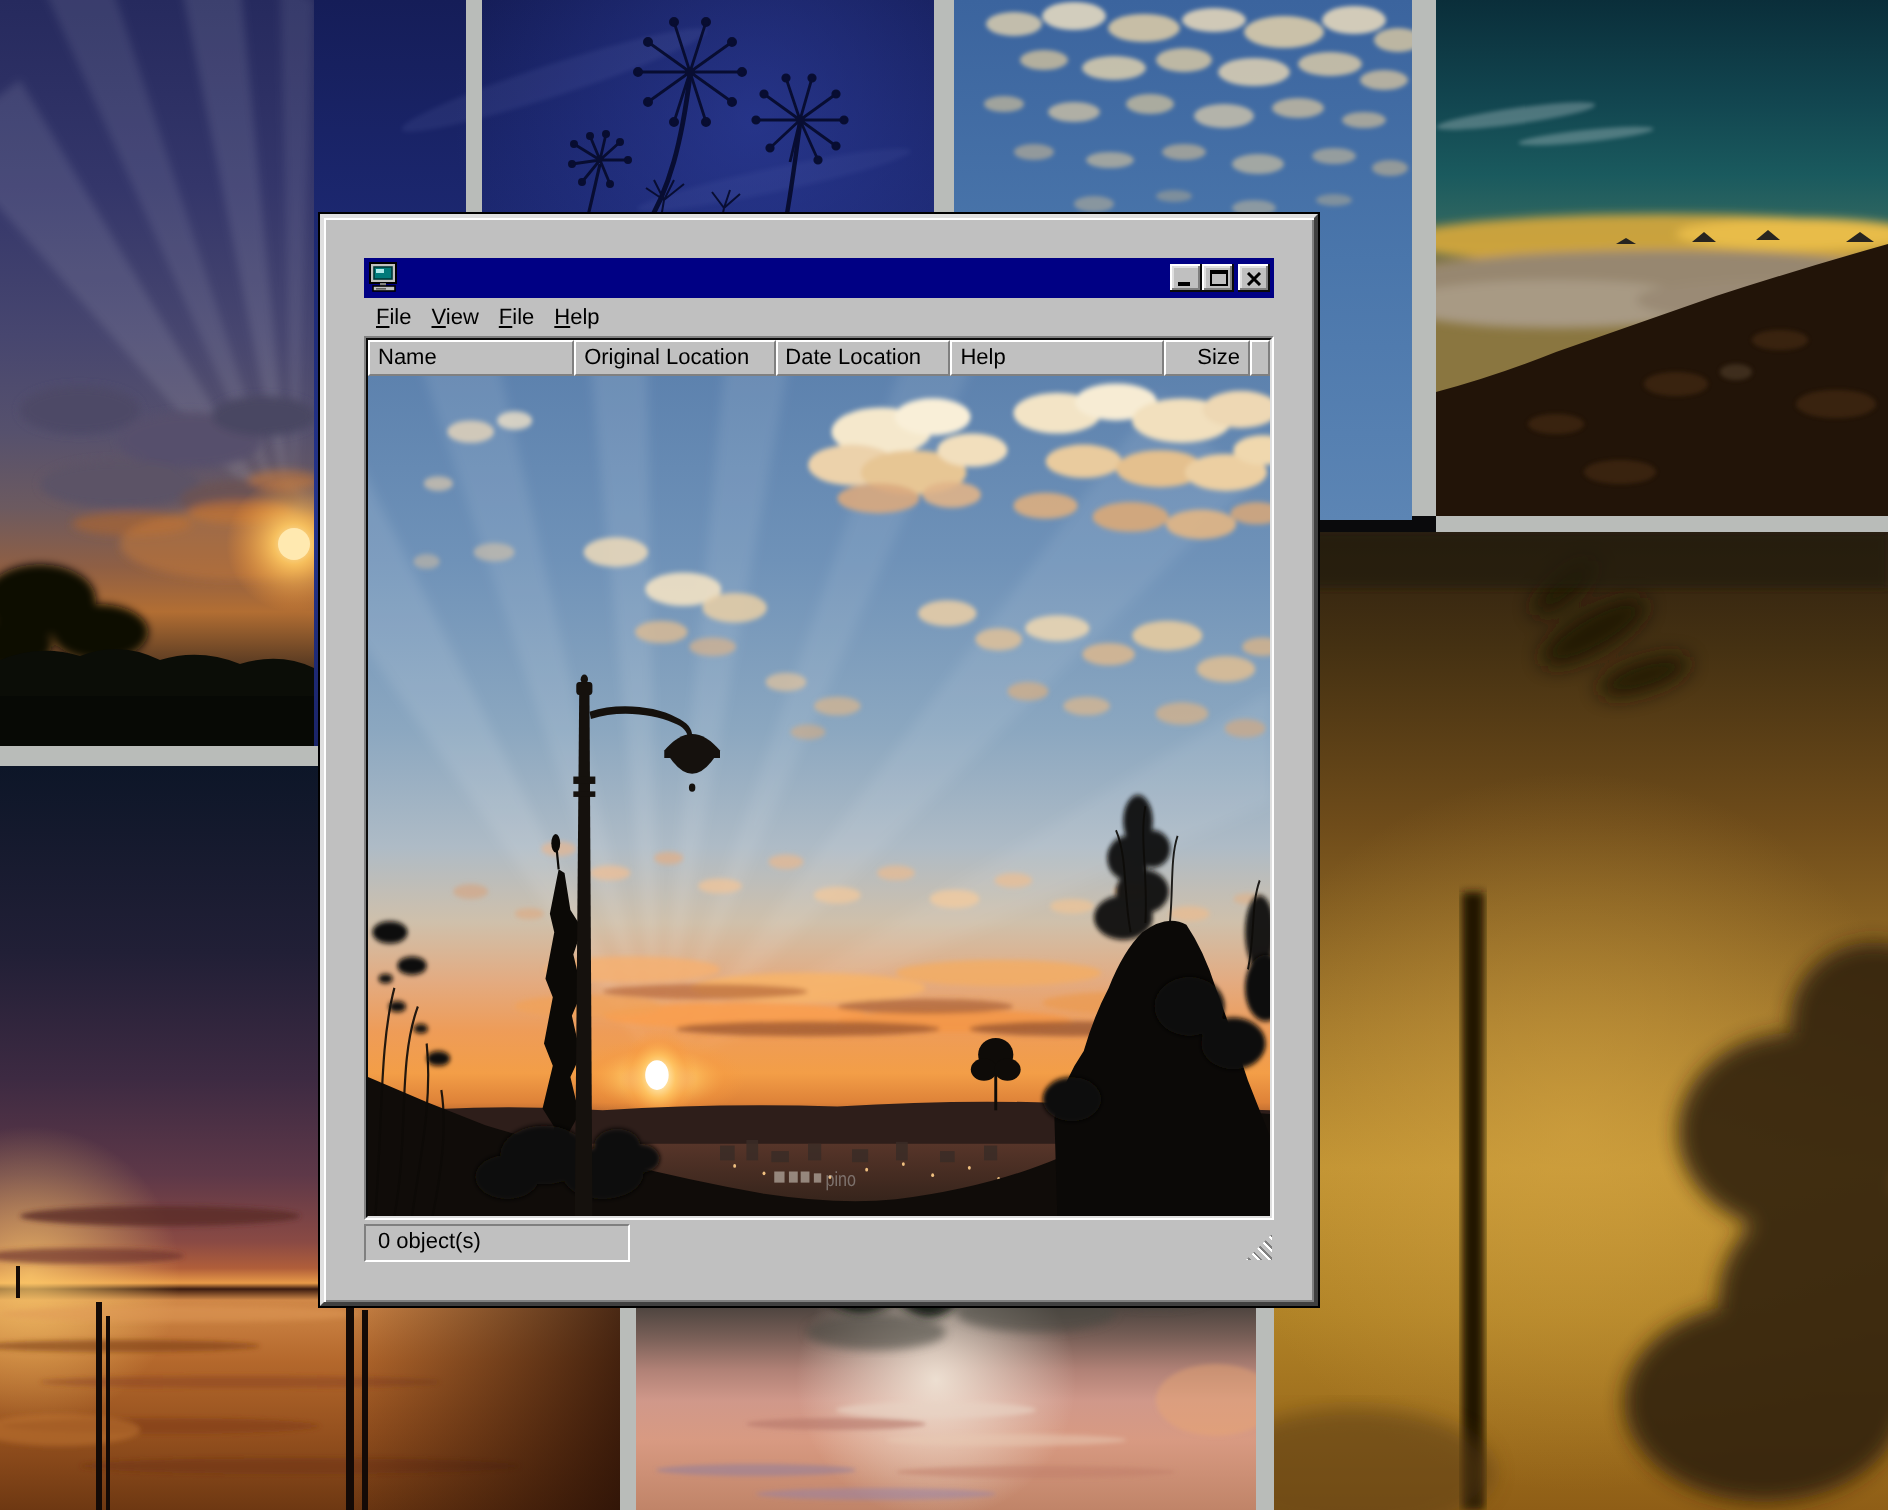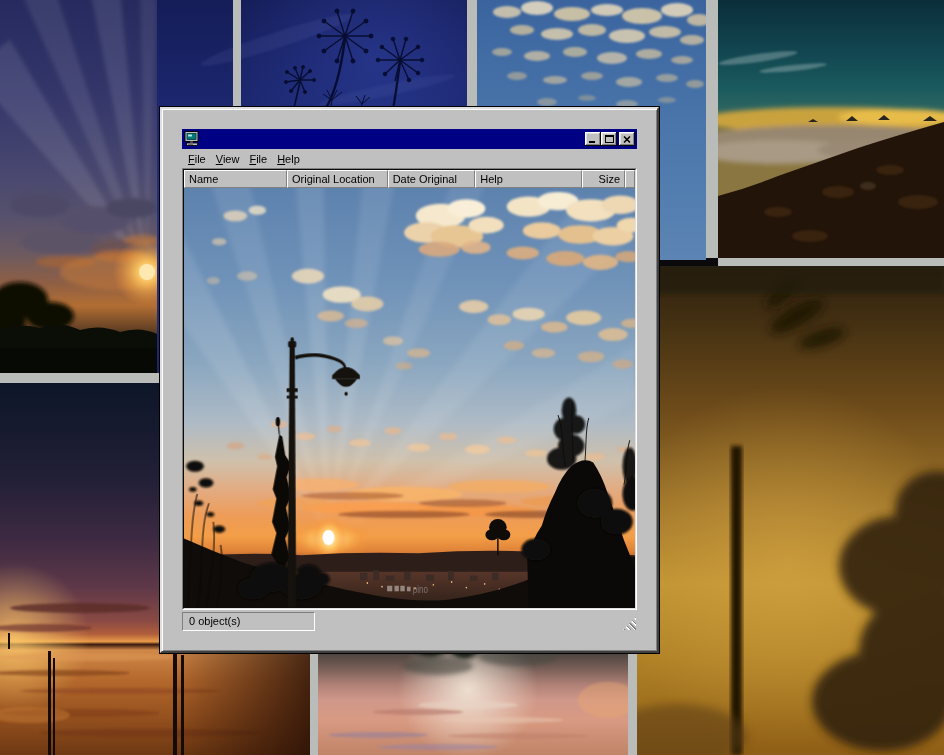--- a/index.html
+++ b/index.html
@@ -453,21 +453,21 @@
       <span class="menu-item">View</span>
       <span class="menu-item">File</span>
       <span class="menu-item">Help</span>
     </div>
 
     <div class="listview">
       <div class="lv-inner">
         <div class="hdr-row">
           <div class="hdr" style="width:124px">Name</div>
           <div class="hdr" style="width:121px">Original Location</div>
-          <div class="hdr" style="width:105px">Date Original</div>
+          <div class="hdr" style="width:105px">Date Location</div>
           <div class="hdr" style="width:128px">Help</div>
           <div class="hdr right" style="width:51px">Size</div>
           <div class="hdr" style="flex:1"></div>
         </div>
 
         <div class="content">
           <svg viewBox="0 0 615 453" preserveAspectRatio="none">
             <defs>
               <linearGradient id="pg-sky" x1="0" y1="0" x2="0" y2="1">
                 <stop offset="0" stop-color="#5d82ae"></stop>

